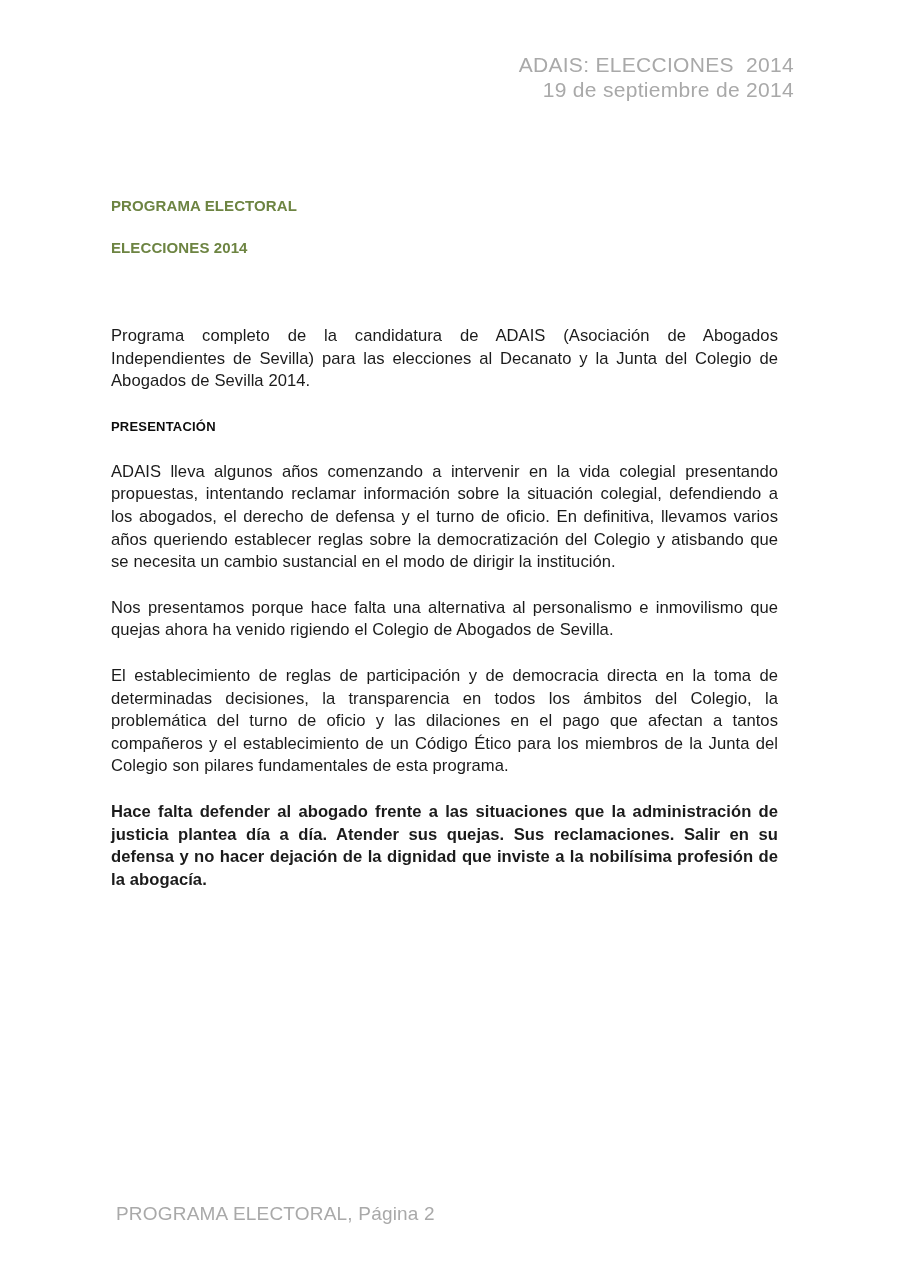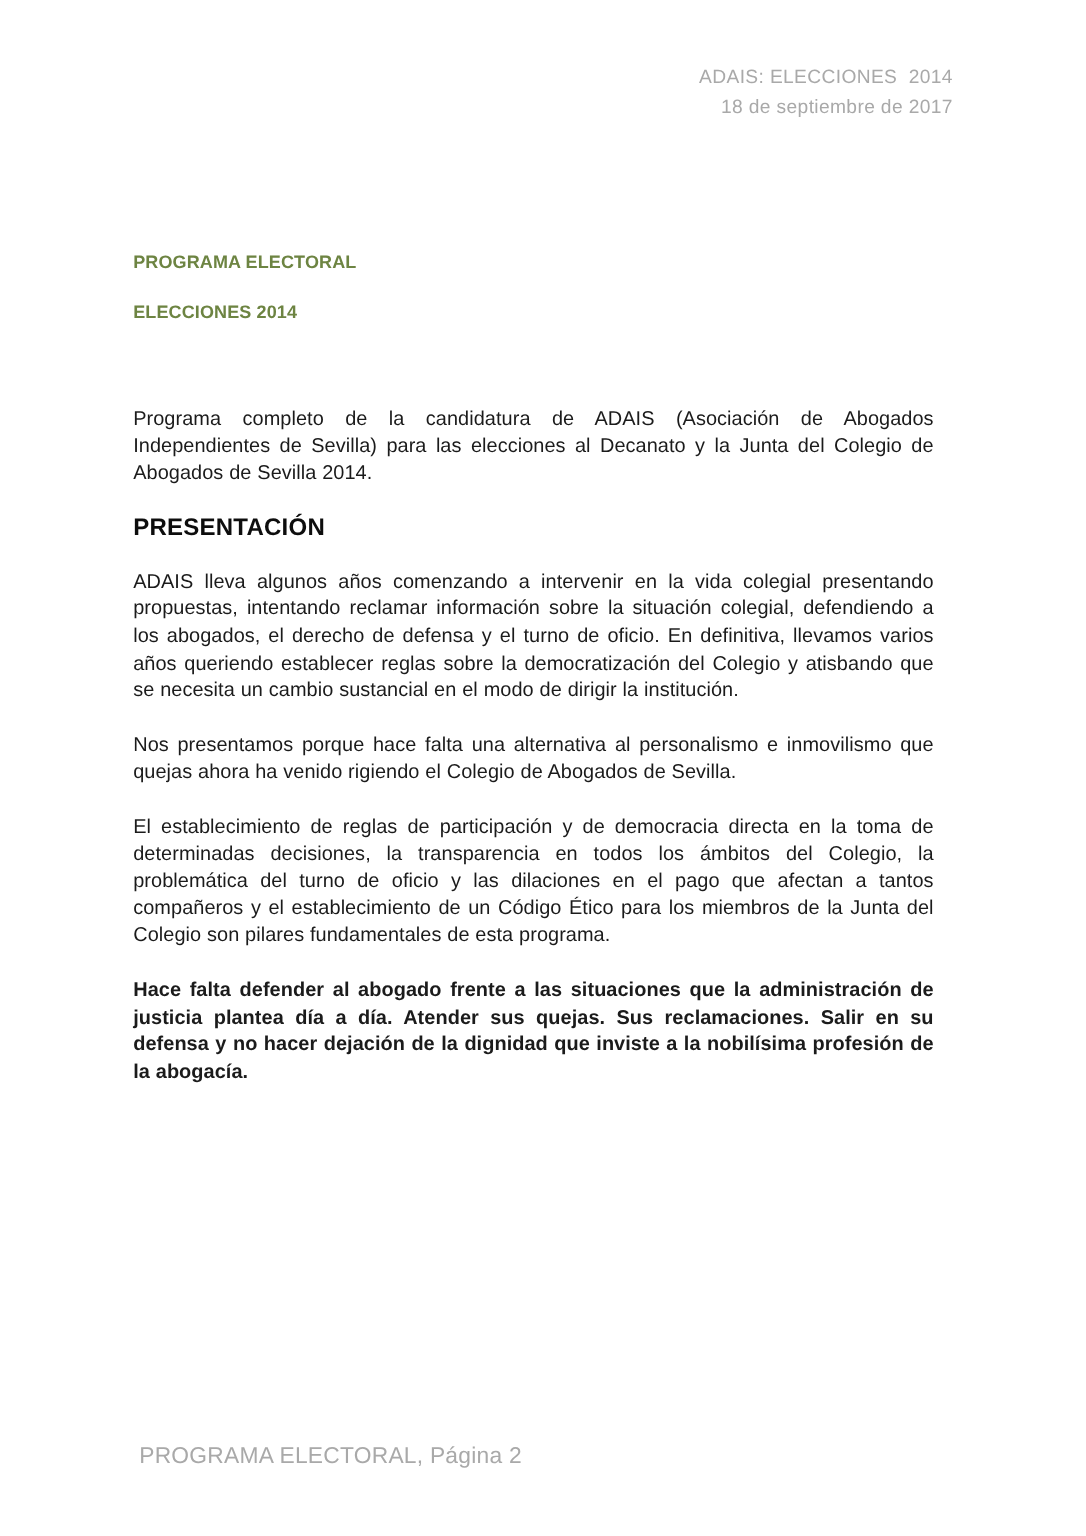--- a/index.html
+++ b/index.html
@@ -21,55 +21,55 @@
   }
 
   
   .page-header {
     position: absolute;
     top: 52px;
     left: 111px;
     width: 683px;
     text-align: right;
     color: #a9a9a9;
-    font-size: 16px;
+    font-size: 21px;
     line-height: 25px;
     letter-spacing: 0.3px;
     font-weight: 400;
   }
   .page-header .hdr-line {
     display: block;
     white-space: pre;
   }
 
   
   .content {
     position: absolute;
-    top: 209px;
+    top: 196px;
     left: 111px;
     width: 683px;
   }
 
   
   .title-green {
     color: #6d8442;
     font-size: 15px;
     font-weight: bold;
     letter-spacing: 0.1px;
     line-height: 20px;
     margin: 0 0 22px 0;
   }
   .title-green.second {
     margin-bottom: 67px;
   }
 
   
   .heading-bold {
     color: #0d0d0d;
-    font-size: 20px;
+    font-size: 13px;
     font-weight: bold;
     letter-spacing: 0.2px;
     line-height: 22px;
     margin: 0 0 23px 0;
   }
 
   
   p.body {
     color: #1b1b1b;
     font-size: 16.6px;
@@ -98,21 +98,21 @@
     letter-spacing: 0.2px;
   }
 </style>
 </head>
 <body>
 
 <div class="page">
 
   <div class="page-header">
     <span class="hdr-line">ADAIS: ELECCIONES  2014</span>
-    <span class="hdr-line">18 de septiembre de 2017</span>
+    <span class="hdr-line">19 de septiembre de 2014</span>
   </div>
 
   <div class="content">
 
     <h1 class="title-green">PROGRAMA ELECTORAL</h1>
 
     <h2 class="title-green second">ELECCIONES 2014</h2>
 
     <p class="body">Programa completo de la candidatura de ADAIS (Asociación de Abogados Independientes de Sevilla) para las elecciones al Decanato y la Junta del Colegio de Abogados de Sevilla 2014.</p>
 

